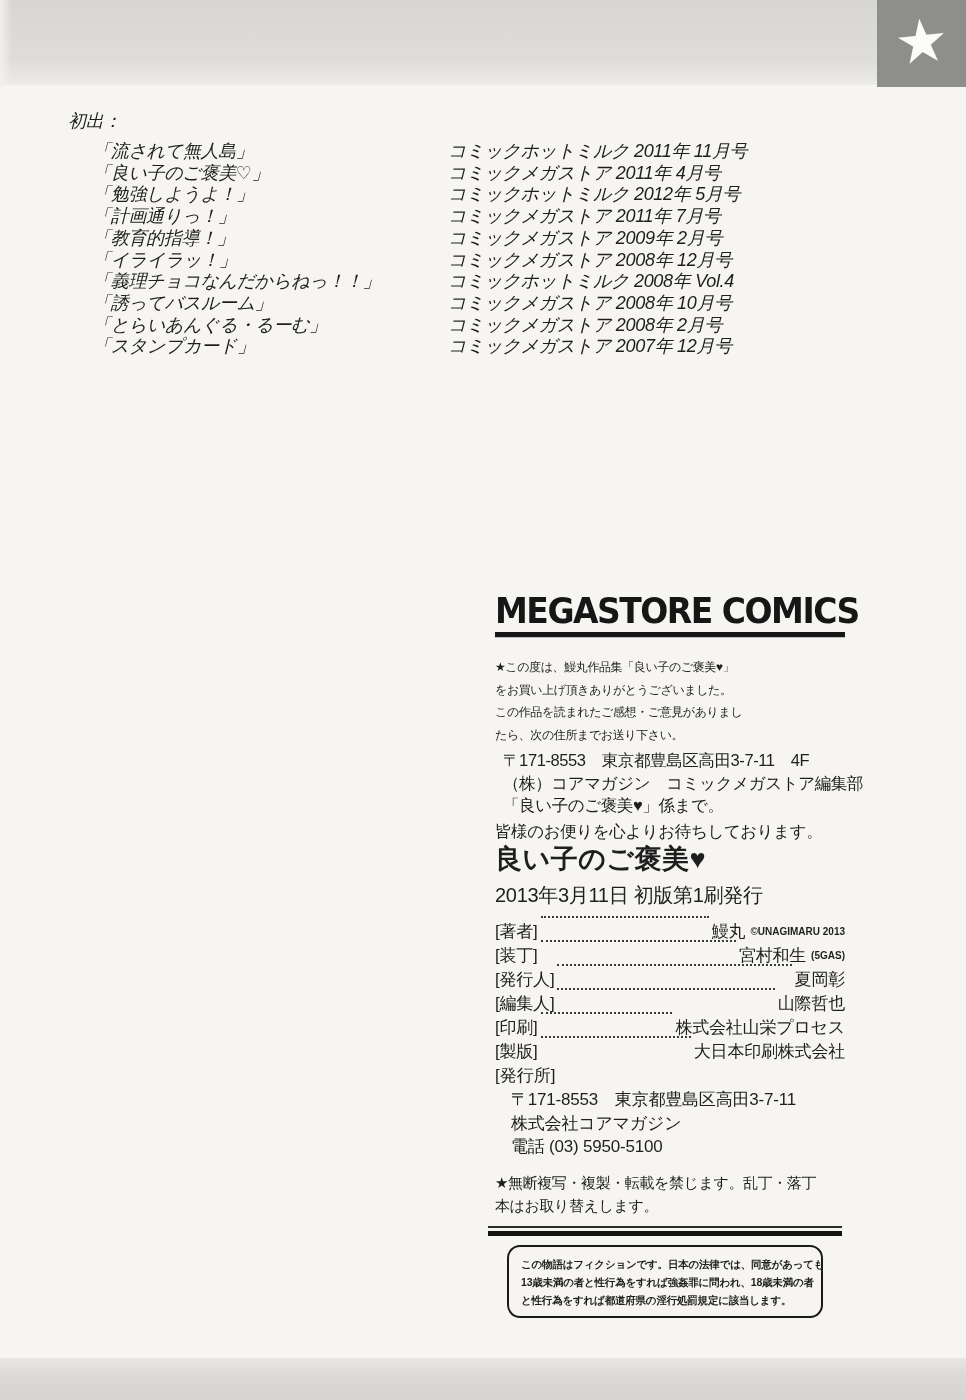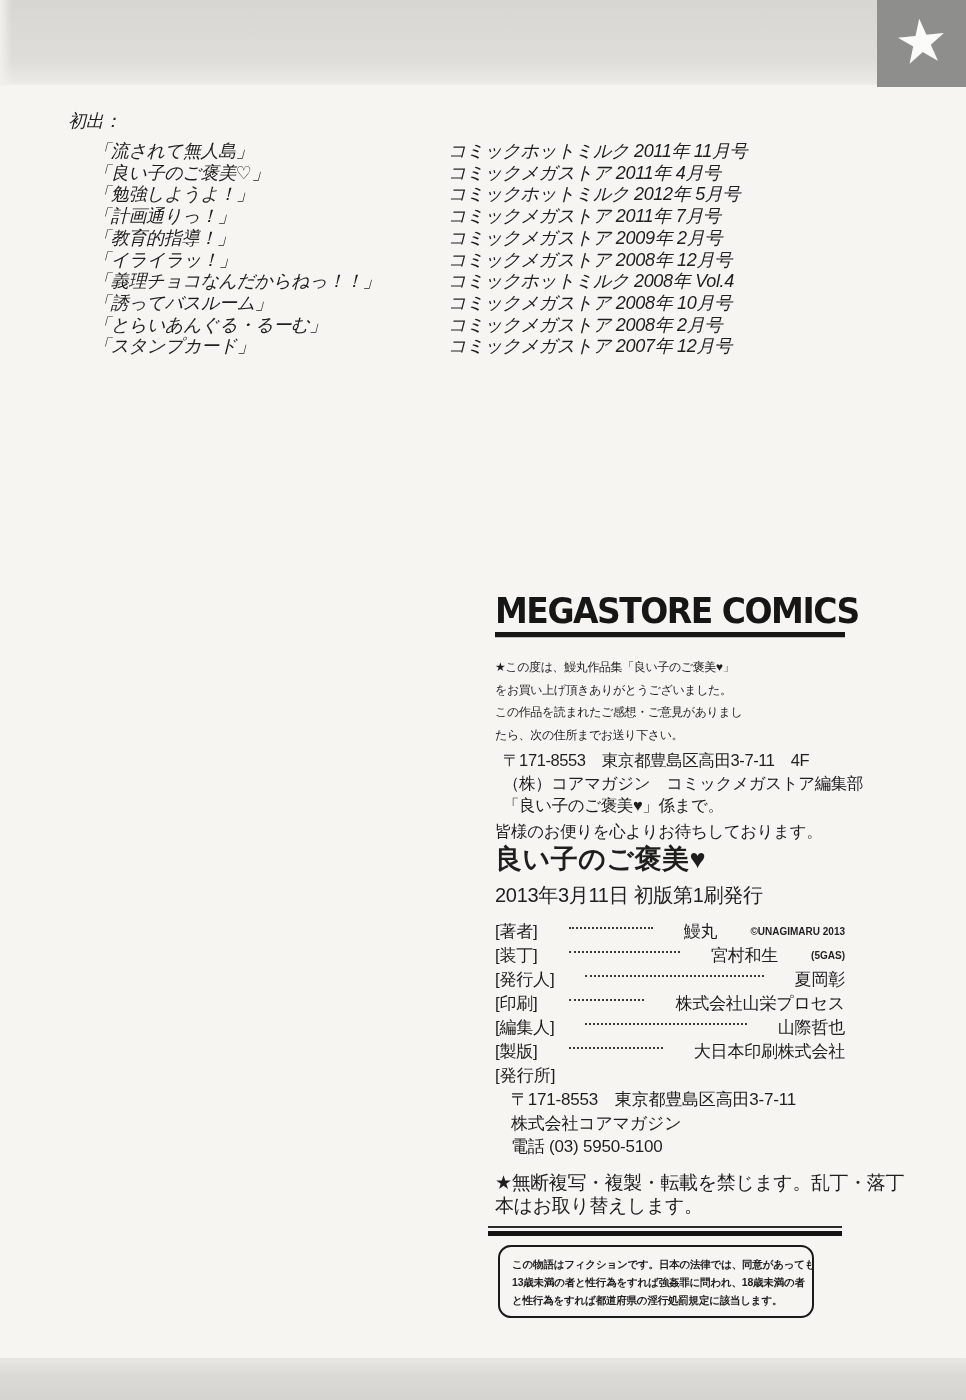--- a/index.html
+++ b/index.html
@@ -51,35 +51,35 @@
 
   .thanks { margin-top:21px; font-size:12px; line-height:22.5px; letter-spacing:-0.4px; white-space:nowrap; }
   .send-address { margin-top:3px; margin-left:8px; font-size:16.5px; line-height:22.5px; letter-spacing:-0.4px; white-space:nowrap; }
   .letters-line { margin-top:3px; font-size:16.5px; line-height:22.5px; letter-spacing:-0.4px; white-space:nowrap; }
 
   .series-line { margin-top:19px; font-size:17px; letter-spacing:-0.3px; line-height:20px; white-space:nowrap; }
   .book-title { font-size:27px; font-weight:bold; letter-spacing:0.5px; line-height:33px; margin-top:1px; }
   .print-date { font-size:20px; letter-spacing:-0.3px; line-height:24px; margin-top:7px; white-space:nowrap; }
 
   .credits { margin-top:13px; font-size:17px; letter-spacing:-0.2px; }
-  .credit-row { display:flex; align-items:center; line-height:24px; white-space:nowrap;gap:28px; }
+  .credit-row { display:flex; align-items:flex-start; line-height:24px; white-space:nowrap; }
   .credit-leader { flex:1; margin:0 3px; border-bottom:2px dotted #3a3a3a; transform:translateY(-4px); min-width:10px; }
   .credit-note { font-size:10px; font-weight:bold; letter-spacing:0; margin-left:5px; }
 
   .publisher-label { font-size:17px; line-height:24px; }
   .publisher-lines { margin-left:16px; font-size:17px; line-height:23.5px; letter-spacing:-0.2px; white-space:nowrap; }
 
-  .warning { margin-top:12px; font-size:19px; line-height:23px; letter-spacing:-0.4px; white-space:nowrap; }
+  .warning { margin-top:12px; font-size:15px; line-height:23px; letter-spacing:-0.4px; white-space:nowrap; }
 
   .rules { margin-top:9px; margin-left:-7px; width:354px; }
   .rule-thin { height:2px; background:#2a2a2a; }
   .rule-thick { height:5px; background:#141414; margin-top:3px; }
 
   .disclaimer-box {
-    margin-top:9px; margin-left:3px; width:316px;
+    margin-top:9px; margin-left:12px; width:316px;
     border:2.5px solid #1a1a1a; border-radius:13px;
     padding:8px 10px 7px 12px;
     font-size:10.5px; font-weight:600; line-height:18px; letter-spacing:-0.2px;
   }
   .disclaimer-box div { white-space:nowrap; }
 </style>
 </head>
 <body>
 
 <div class="page">
@@ -187,30 +187,30 @@
         </div>
 
         <div class="credit-row">
           <span class="credit-label">[発行人]</span>
           <span class="credit-leader"></span>
           <span class="credit-name">夏岡彰</span>
 
         </div>
 
         <div class="credit-row">
+          <span class="credit-label">[編集人]</span>
+          <span class="credit-leader"></span>
+          <span class="credit-name">山際哲也</span>
+
+        </div>
+
+        <div class="credit-row">
           <span class="credit-label">[印刷]</span>
           <span class="credit-leader"></span>
           <span class="credit-name">株式会社山栄プロセス</span>
-
-        </div>
-
-        <div class="credit-row">
-          <span class="credit-label">[編集人]</span>
-          <span class="credit-leader"></span>
-          <span class="credit-name">山際哲也</span>
 
         </div>
 
         <div class="credit-row">
           <span class="credit-label">[製版]</span>
           <span class="credit-leader"></span>
           <span class="credit-name">大日本印刷株式会社</span>
 
         </div>
       </div>

